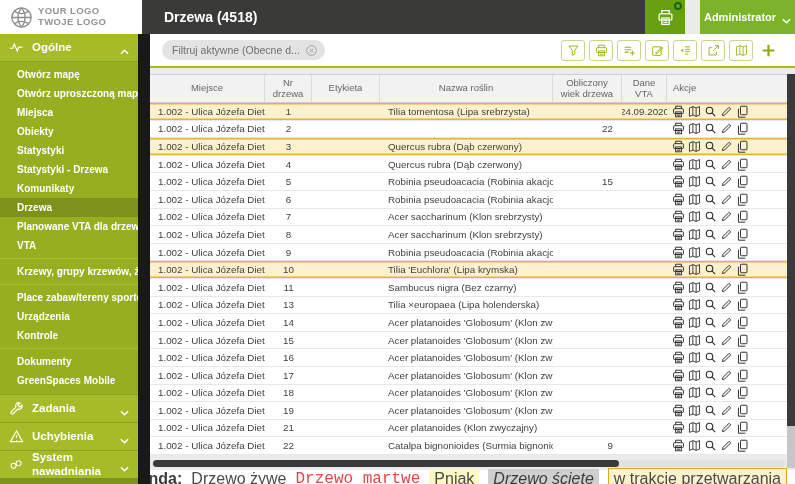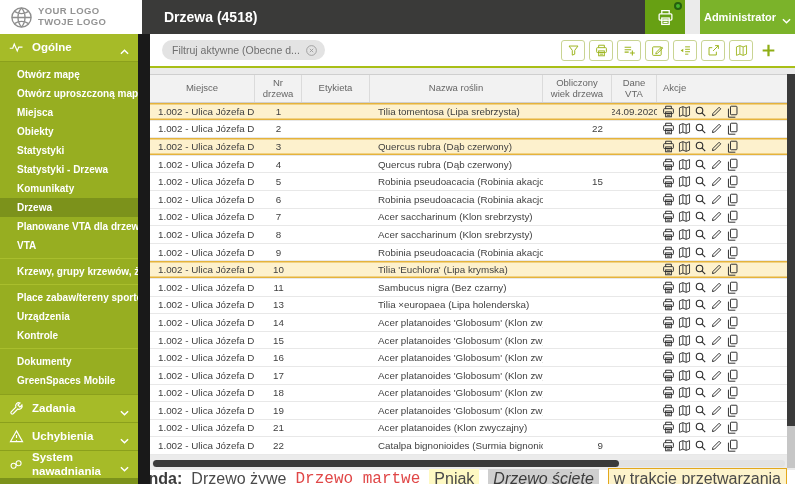--- a/index.html
+++ b/index.html
@@ -52,21 +52,21 @@
   .tbtn-plus .ic { width:17px; height:17px; color:#8fae16; }
   .ic { display:inline-block; }
   .ic svg { width:100%; height:100%; display:block; }
   .green-line { position:absolute; left:0; top:32px; right:0; height:2px; background:#a9bf17; }
 
   
   .table-area { position:absolute; left:0; top:40px; width:637px; background:#fff; }
   .thead { display:flex; height:29px; background:#f2f2f2; border-top:1px solid #cfcfcf; border-bottom:1px solid #cfcfcf; }
   .th { display:flex; align-items:center; justify-content:center; text-align:center; font-size:9.5px; color:#666; line-height:1.12; border-right:1px solid #dbdbdb; padding:0 3px; cursor:pointer; }
   .th.c6 { justify-content:flex-start; padding-left:6px; border-right:none; }
-  .c0{width:105px} .c1{width:47px} .c2{width:68px} .c3{width:173px} .c4{width:69px} .c5{width:45px} .c6{width:120px}
+  .c0{width:115px} .c1{width:47px} .c2{width:68px} .c3{width:173px} .c4{width:69px} .c5{width:45px} .c6{width:120px}
   .trow { display:flex; height:17.6px; align-items:center; border-bottom:1px solid #e8e8e8; background:#fff; }
   .trow.hl { background:#fdf1cd; box-shadow: inset 0 1.5px 0 #e5b33c, inset 0 -1.5px 0 #e5b33c; }
   .td { font-size:9.8px; color:#3f3f3f; display:flex; align-items:center; height:100%; overflow:hidden; white-space:nowrap; }
   .td.left { padding-left:8px; }
   .td.center { justify-content:center; }
   .td.right { justify-content:flex-end; padding-right:9px; }
   .td.actions { gap:3px; padding-left:5px; color:#2e2e2e; }
   .act { width:13px; height:13px; color:#2e2e2e; cursor:pointer; display:inline-block; }
   .act svg { width:100%; height:100%; }
 

